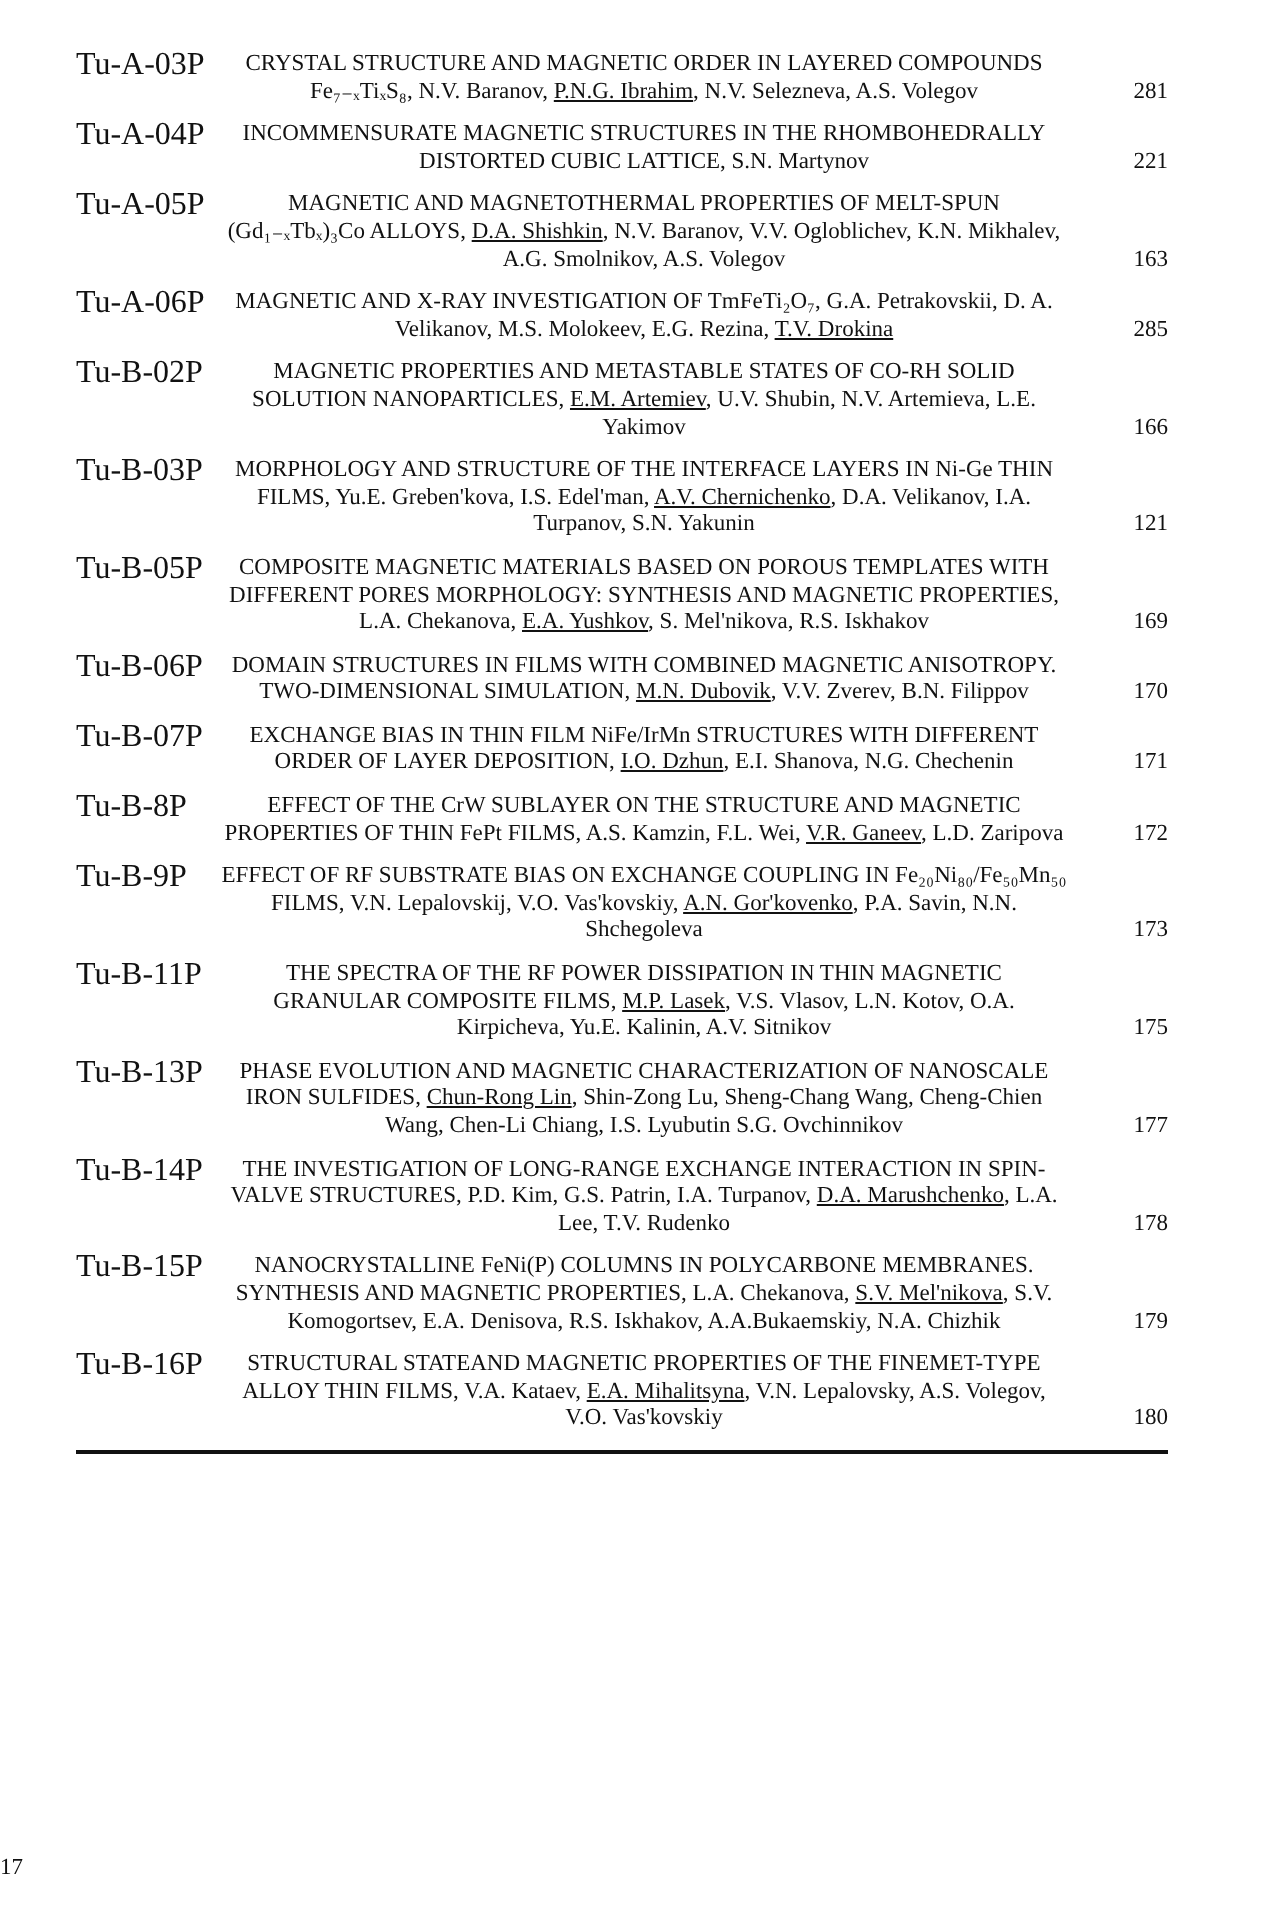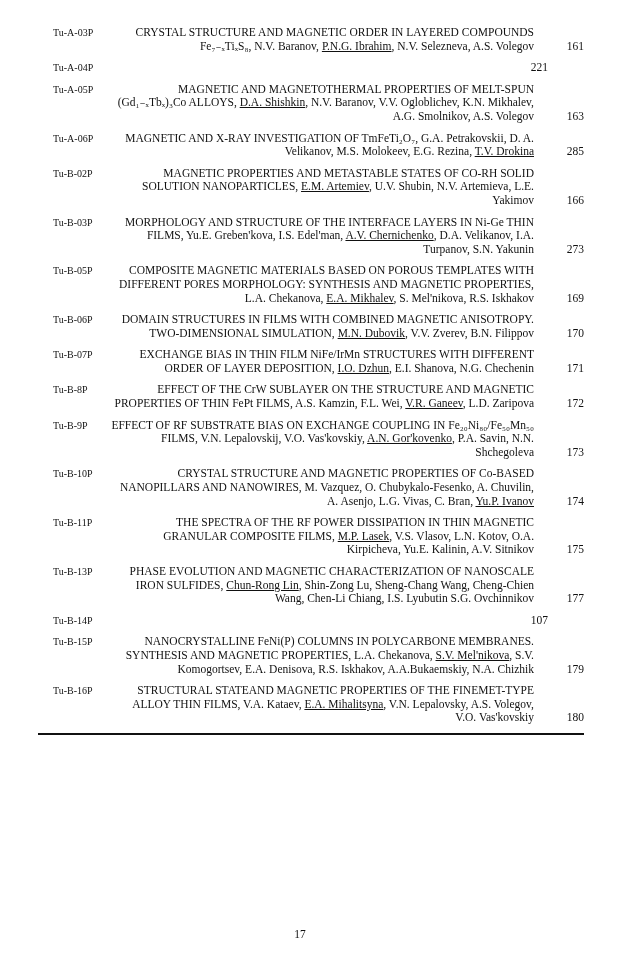--- a/index.html
+++ b/index.html
@@ -20,30 +20,29 @@
   }
   .entries {
     display: block;
   }
   .entry {
     display: grid;
     grid-template-columns: 72px 1fr 36px;
     margin-bottom: 8px;
   }
   .entry-code {
-    font-size: 10px;
+    font-size: 16px;
     line-height: 13.6px;
     white-space: nowrap;
-    margin-left: 15px;
   }
   .entry-text {
     font-size: 11.5px;
     line-height: 13.6px;
     padding-right: 14px;
-    text-align: right;
+    text-align: center;
   }
   .entry-text u {
     text-decoration: underline;
     text-underline-offset: 1px;
   }
   .entry-page {
     font-size: 11.5px;
     line-height: 13.6px;
     align-self: end;
     text-align: right;
@@ -52,39 +51,40 @@
     margin-top: 6px;
     border-top: 2px solid #111111;
     height: 0;
     width: 100%;
   }
   .footer {
     position: absolute;
     bottom: 18px;
     left: 0;
     width: 600px;
-    text-align: center;
+    text-align: left;
   }
   .page-number {
     font-size: 11.5px;
   }
 </style>
 </head>
 <body>
 
 <div class="page">
   <div class="entries">
   <div class="entry">
     <span class="entry-code">Tu-A-03P</span>
     <span class="entry-text">CRYSTAL STRUCTURE AND MAGNETIC ORDER IN LAYERED COMPOUNDS Fe₇₋ₓTiₓS₈, N.V. Baranov, <u>P.N.G. Ibrahim</u>, N.V. Selezneva, A.S. Volegov</span>
-    <span class="entry-page">161</span>
+    <span class="entry-page">281</span>
   </div>
 
   <div class="entry">
     <span class="entry-code">Tu-A-04P</span>
+    <span class="entry-text">INCOMMENSURATE MAGNETIC STRUCTURES IN THE RHOMBOHEDRALLY DISTORTED CUBIC LATTICE, S.N. Martynov</span>
     <span class="entry-page">221</span>
   </div>
 
   <div class="entry">
     <span class="entry-code">Tu-A-05P</span>
     <span class="entry-text">MAGNETIC AND MAGNETOTHERMAL PROPERTIES OF MELT-SPUN (Gd₁₋ₓTbₓ)₃Co ALLOYS, <u>D.A. Shishkin</u>, N.V. Baranov, V.V. Ogloblichev, K.N. Mikhalev, A.G. Smolnikov, A.S. Volegov</span>
     <span class="entry-page">163</span>
   </div>
 
   <div class="entry">
@@ -96,27 +96,27 @@
 
   <div class="entry">
     <span class="entry-code">Tu-B-02P</span>
     <span class="entry-text">MAGNETIC PROPERTIES AND METASTABLE STATES OF CO-RH SOLID SOLUTION NANOPARTICLES, <u>E.M. Artemiev</u>, U.V. Shubin, N.V. Artemieva, L.E. Yakimov</span>
     <span class="entry-page">166</span>
   </div>
 
   <div class="entry">
     <span class="entry-code">Tu-B-03P</span>
     <span class="entry-text">MORPHOLOGY AND STRUCTURE OF THE INTERFACE LAYERS IN Ni-Ge THIN FILMS, Yu.E. Greben'kova, I.S. Edel'man, <u>A.V. Chernichenko</u>, D.A. Velikanov, I.A. Turpanov, S.N. Yakunin</span>
-    <span class="entry-page">273</span>
+    <span class="entry-page">121</span>
   </div>
 
 
   <div class="entry">
     <span class="entry-code">Tu-B-05P</span>
-    <span class="entry-text">COMPOSITE MAGNETIC MATERIALS BASED ON POROUS TEMPLATES WITH DIFFERENT PORES MORPHOLOGY: SYNTHESIS AND MAGNETIC PROPERTIES, L.A. Chekanova, <u>E.A. Mikhalev</u>, S. Mel'nikova, R.S. Iskhakov</span>
+    <span class="entry-text">COMPOSITE MAGNETIC MATERIALS BASED ON POROUS TEMPLATES WITH DIFFERENT PORES MORPHOLOGY: SYNTHESIS AND MAGNETIC PROPERTIES, L.A. Chekanova, <u>E.A. Yushkov</u>, S. Mel'nikova, R.S. Iskhakov</span>
     <span class="entry-page">169</span>
   </div>
 
   <div class="entry">
     <span class="entry-code">Tu-B-06P</span>
     <span class="entry-text">DOMAIN STRUCTURES IN FILMS WITH COMBINED MAGNETIC ANISOTROPY. TWO-DIMENSIONAL SIMULATION, <u>M.N. Dubovik</u>, V.V. Zverev, B.N. Filippov</span>
     <span class="entry-page">170</span>
   </div>
 
   <div class="entry">
@@ -130,42 +130,38 @@
     <span class="entry-text">EFFECT OF THE CrW SUBLAYER ON THE STRUCTURE AND MAGNETIC PROPERTIES OF THIN FePt FILMS, A.S. Kamzin, F.L. Wei, <u>V.R. Ganeev</u>, L.D. Zaripova</span>
     <span class="entry-page">172</span>
   </div>
 
   <div class="entry">
     <span class="entry-code">Tu-B-9P</span>
     <span class="entry-text">EFFECT OF RF SUBSTRATE BIAS ON EXCHANGE COUPLING IN Fe₂₀Ni₈₀/Fe₅₀Mn₅₀ FILMS, V.N. Lepalovskij, V.O. Vas'kovskiy, <u>A.N. Gor'kovenko</u>, P.A. Savin, N.N. Shchegoleva</span>
     <span class="entry-page">173</span>
   </div>
 
-  <div class="entry">
-    <span class="entry-code">Tu-B-10P</span>
-    <span class="entry-text">CRYSTAL STRUCTURE AND MAGNETIC PROPERTIES OF Co-BASED NANOPILLARS AND NANOWIRES, M. Vazquez, O. Chubykalo-Fesenko, A. Chuvilin, A. Asenjo, L.G. Vivas, C. Bran, <u>Yu.P. Ivanov</u></span>
-    <span class="entry-page">174</span>
-  </div>
 
   <div class="entry">
     <span class="entry-code">Tu-B-11P</span>
     <span class="entry-text">THE SPECTRA OF THE RF POWER DISSIPATION IN THIN MAGNETIC GRANULAR COMPOSITE FILMS, <u>M.P. Lasek</u>, V.S. Vlasov, L.N. Kotov, O.A. Kirpicheva, Yu.E. Kalinin, A.V. Sitnikov</span>
     <span class="entry-page">175</span>
   </div>
 
 
   <div class="entry">
     <span class="entry-code">Tu-B-13P</span>
     <span class="entry-text">PHASE EVOLUTION AND MAGNETIC CHARACTERIZATION OF NANOSCALE IRON SULFIDES, <u>Chun-Rong Lin</u>, Shin-Zong Lu, Sheng-Chang Wang, Cheng-Chien Wang, Chen-Li Chiang, I.S. Lyubutin S.G. Ovchinnikov</span>
     <span class="entry-page">177</span>
   </div>
 
   <div class="entry">
     <span class="entry-code">Tu-B-14P</span>
-    <span class="entry-page">107</span>
+    <span class="entry-text">THE INVESTIGATION OF LONG-RANGE EXCHANGE INTERACTION IN  SPIN-VALVE STRUCTURES, P.D. Kim, G.S. Patrin, I.A. Turpanov, <u>D.A. Marushchenko</u>, L.A. Lee, T.V. Rudenko</span>
+    <span class="entry-page">178</span>
   </div>
 
   <div class="entry">
     <span class="entry-code">Tu-B-15P</span>
     <span class="entry-text">NANOCRYSTALLINE FeNi(P) COLUMNS IN POLYCARBONE MEMBRANES. SYNTHESIS AND MAGNETIC PROPERTIES, L.A. Chekanova, <u>S.V. Mel'nikova</u>, S.V. Komogortsev, E.A. Denisova, R.S. Iskhakov, A.A.Bukaemskiy, N.A. Chizhik</span>
     <span class="entry-page">179</span>
   </div>
 
   <div class="entry">
     <span class="entry-code">Tu-B-16P</span>

